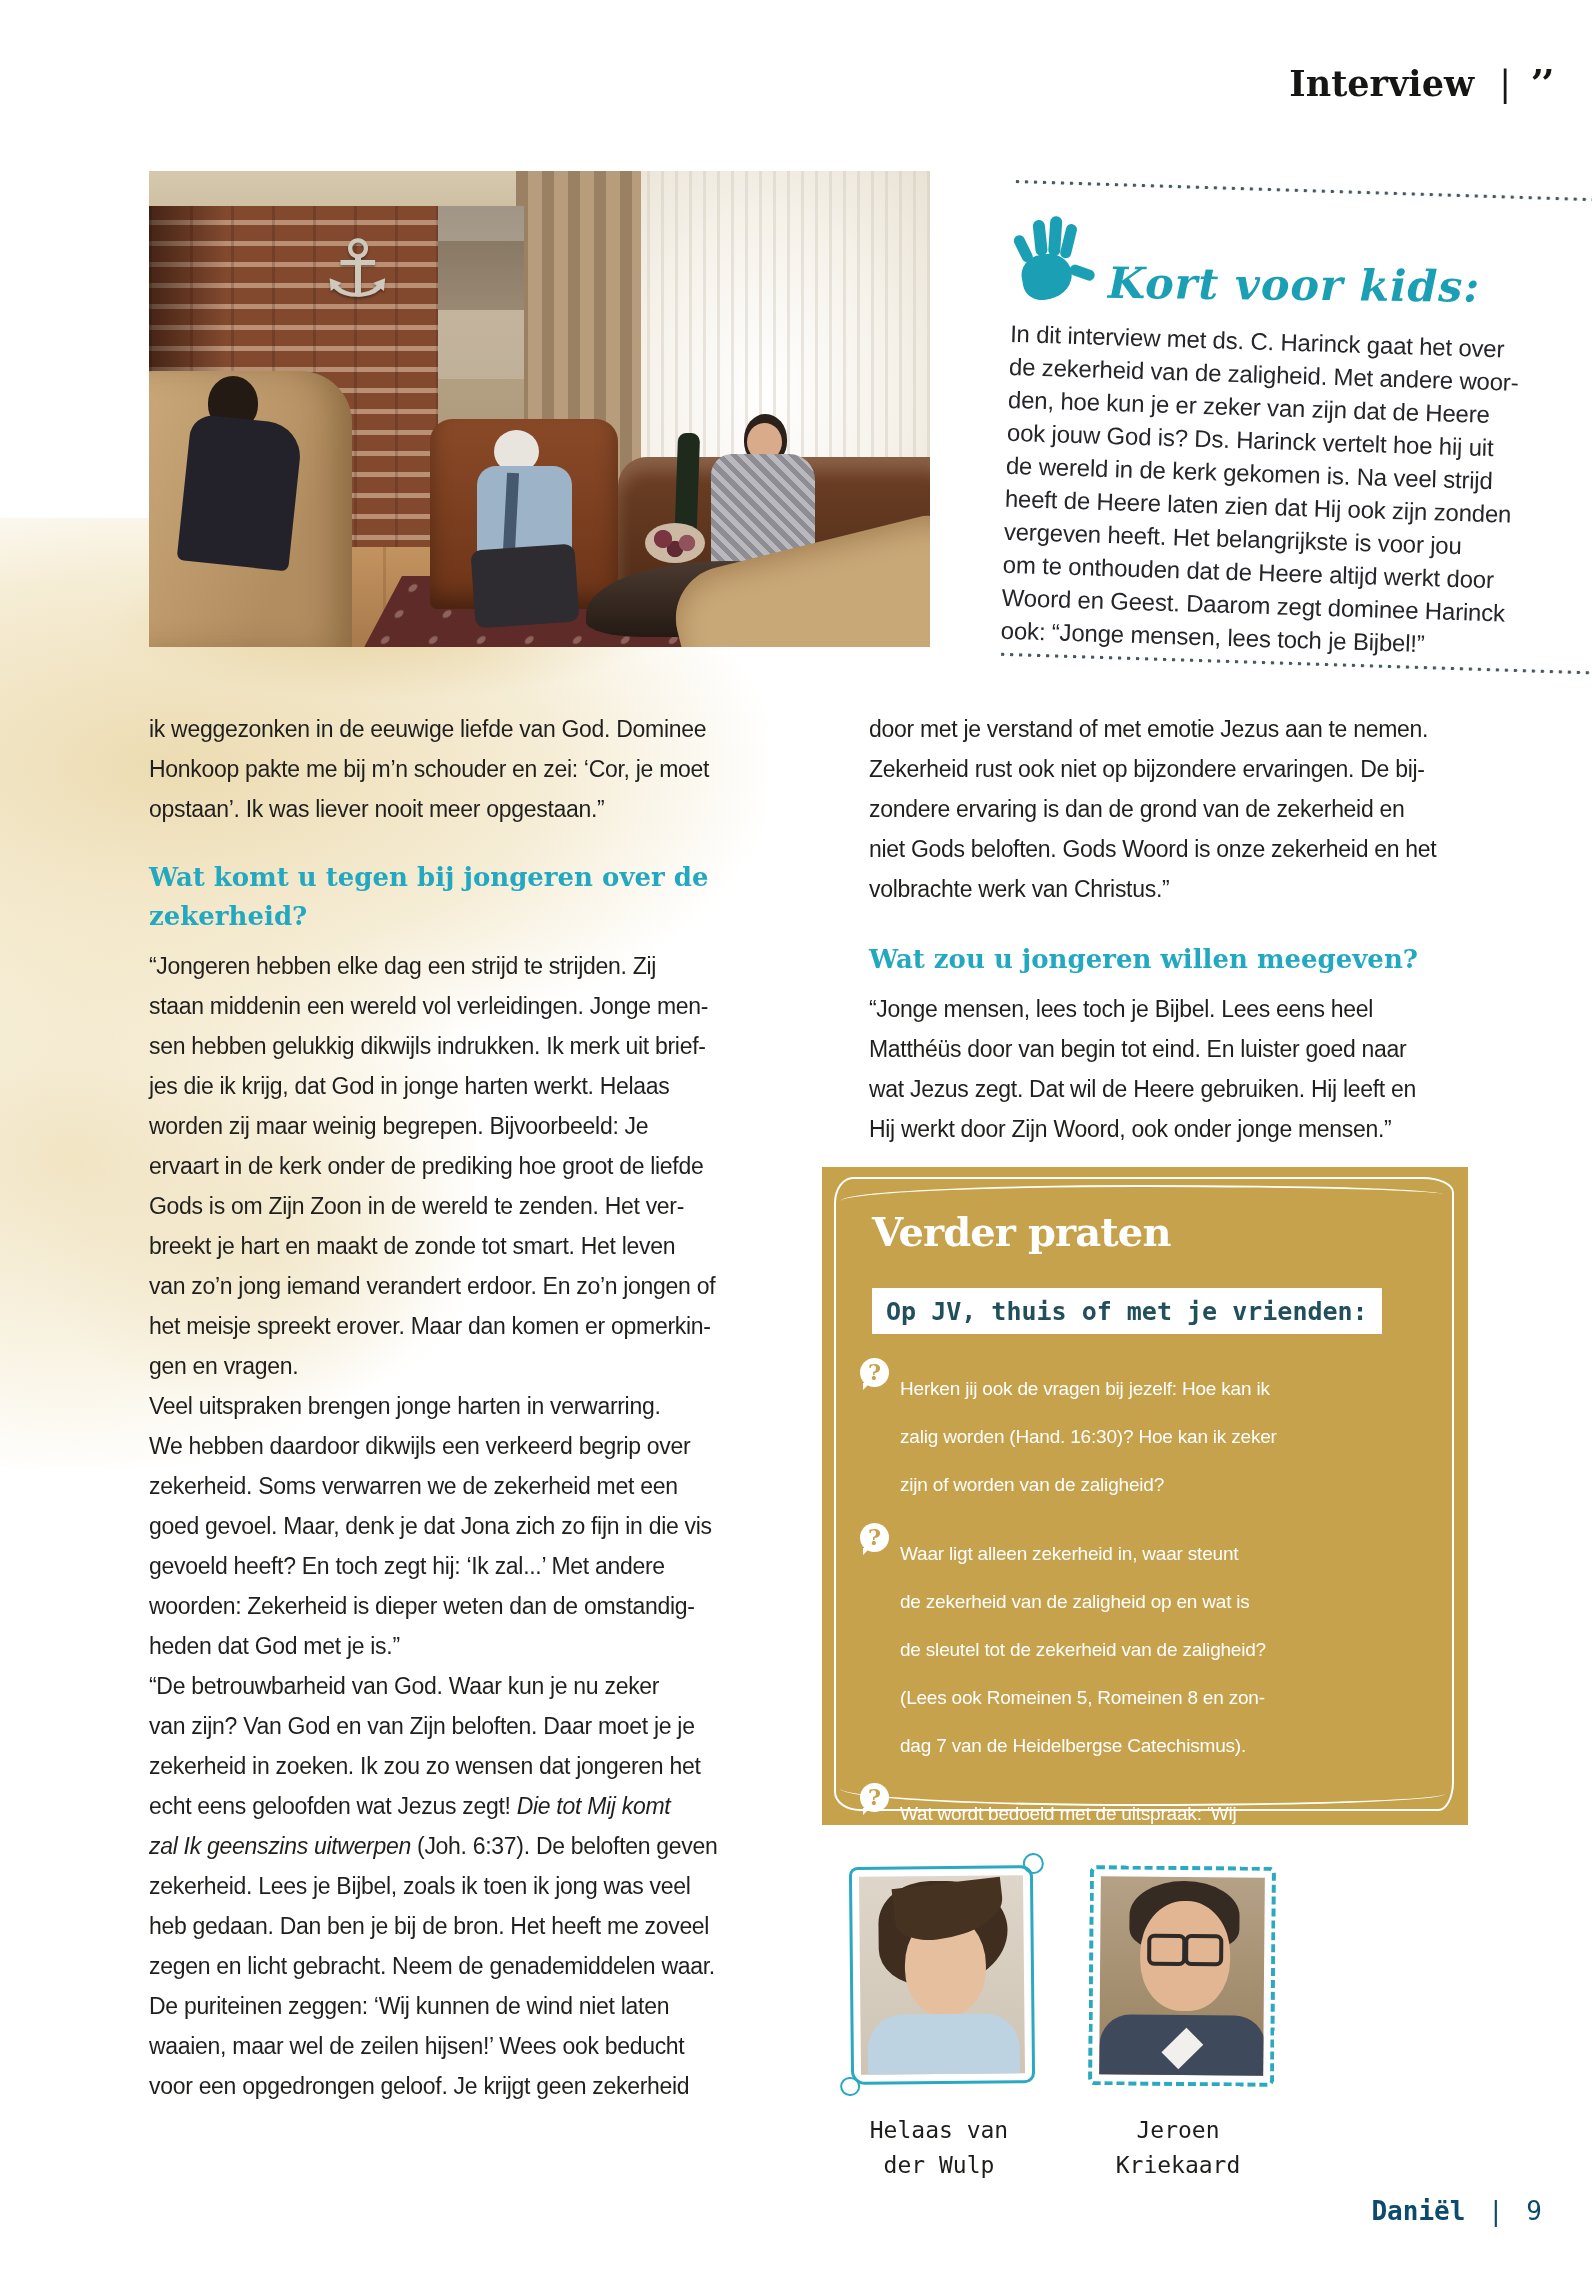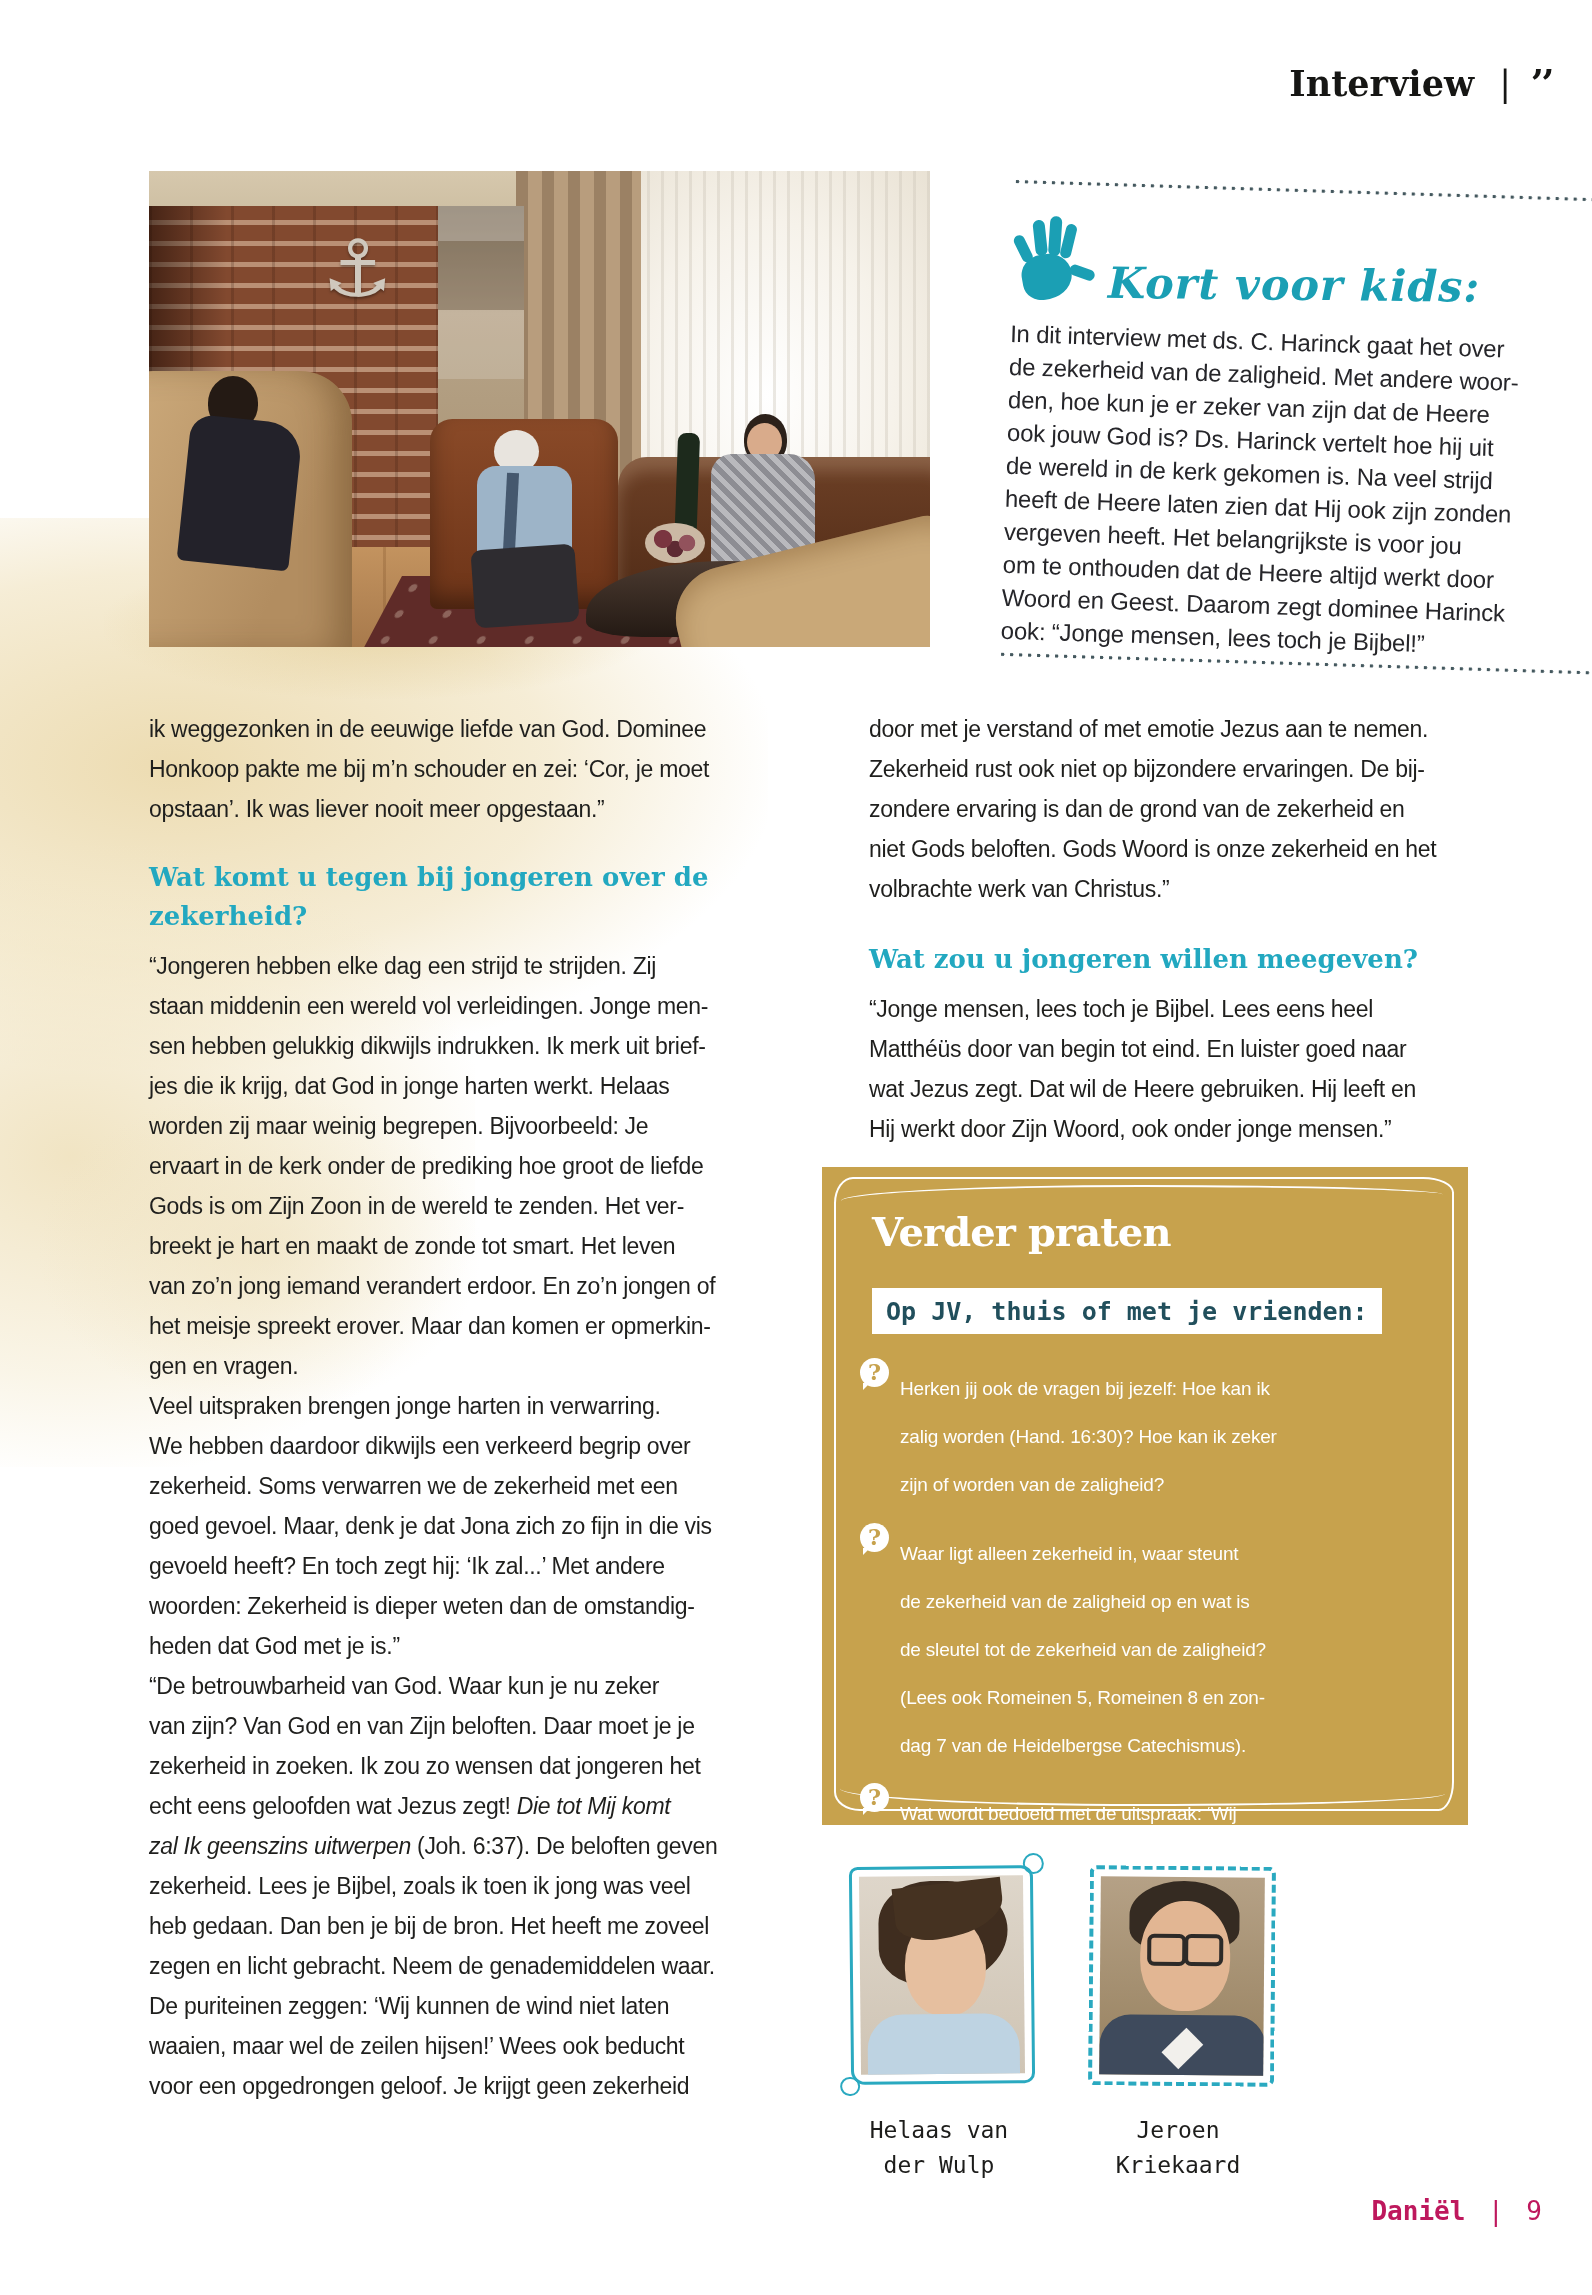--- a/index.html
+++ b/index.html
@@ -138,21 +138,21 @@
   .pt-j .gl:before,.pt-j .gl:after{content:"";position:absolute;top:0;width:31px;height:24px;border:4.3px solid #2d2a28;border-radius:7px;}
   .pt-j .gl:before{left:0;} .pt-j .gl:after{right:0;}
   .pt-j .suit{position:absolute;left:0;bottom:-14px;width:166px;height:74px;border-radius:31px 31px 0 0;background:#3e4a5c;}
   .pt-j .collar{position:absolute;left:71px;bottom:8.6px;width:24px;height:35px;background:#f2f0ec;transform:rotate(45deg);}
   .caption{position:absolute;width:224px;text-align:center;font-family:"DejaVu Sans Mono","Liberation Mono",monospace;
      font-size:23px;line-height:35px;color:#1d1d1b;white-space:pre-line;z-index:2;}
   .cap-l{left:827px;top:2113px;}
   .cap-r{left:1066px;top:2113px;}
 
   
-  .footer{top:2196px;right:50px;font-family:"DejaVu Sans Mono","Liberation Mono",monospace;font-size:26px;color:#be185d;z-index:2;}
+  .footer{top:2196px;right:50px;font-family:"DejaVu Sans Mono","Liberation Mono",monospace;font-size:26px;color:#0c4a6e;z-index:2;}
   .footer .b{font-weight:700;}
   .footer .s{font-weight:400;margin:0 7px;}
 </style>
 </head>
 <body>
 
 <div class="page">
 
   <div class="wash wash1"></div>
   <div class="wash wash2"></div>

